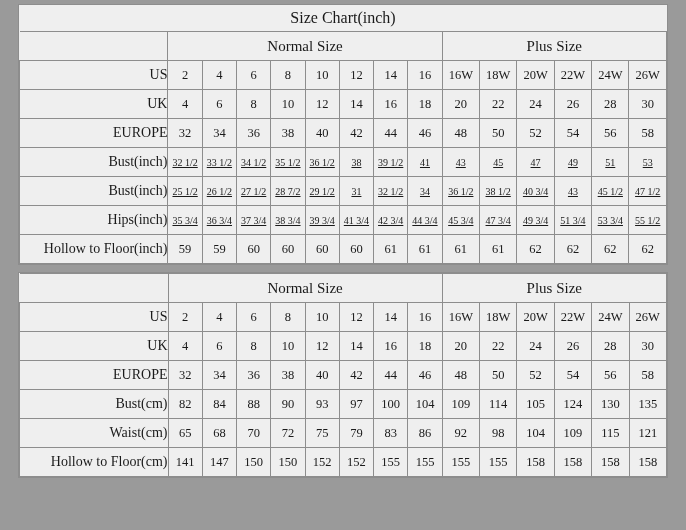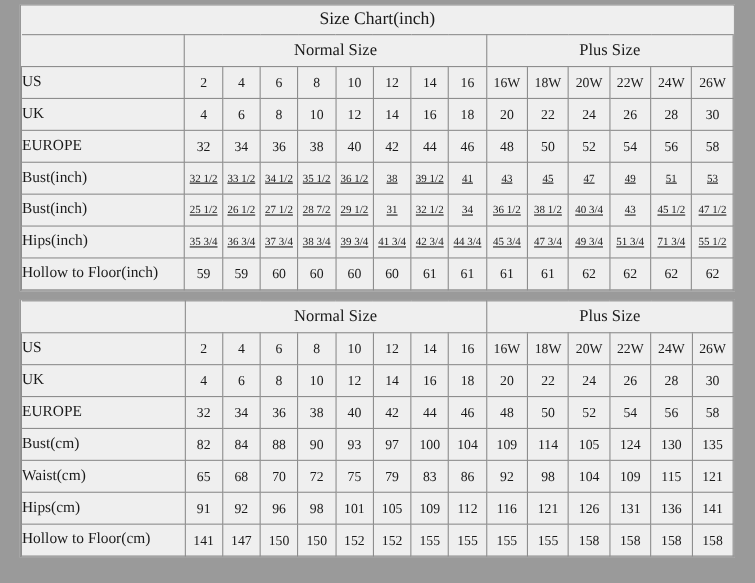--- a/index.html
+++ b/index.html
@@ -49,21 +49,21 @@
     border-top: none;
     border-left: none;
     border-right: none;
   }
   td.group {
     font-size: 15px;
     height: 24px;
   }
   td.rowlabel {
     font-size: 14px;
-    text-align: left;
+    text-align: right;
   }
   td.corner {
     border-left: none;
   }
   td.small {
     font-size: 10px;
     text-decoration: underline;
   }
   .chart-cm td {
     height: 28px;
@@ -188,21 +188,21 @@
           <td class="small">37 3/4</td>
           <td class="small">38 3/4</td>
           <td class="small">39 3/4</td>
           <td class="small">41 3/4</td>
           <td class="small">42 3/4</td>
           <td class="small">44 3/4</td>
           <td class="small">45 3/4</td>
           <td class="small">47 3/4</td>
           <td class="small">49 3/4</td>
           <td class="small">51 3/4</td>
-          <td class="small">71 3/4</td>
+          <td class="small">53 3/4</td>
           <td class="small">55 1/2</td>
         </tr>
         <tr>
           <td class="rowlabel">Hollow to Floor(inch)</td>
           <td>59</td>
           <td>59</td>
           <td>60</td>
           <td>60</td>
           <td>60</td>
           <td>60</td>
@@ -311,37 +311,20 @@
           <td>83</td>
           <td>86</td>
           <td>92</td>
           <td>98</td>
           <td>104</td>
           <td>109</td>
           <td>115</td>
           <td>121</td>
         </tr>
         <tr>
-          <td class="rowlabel">Hips(cm)</td>
-          <td>91</td>
-          <td>92</td>
-          <td>96</td>
-          <td>98</td>
-          <td>101</td>
-          <td>105</td>
-          <td>109</td>
-          <td>112</td>
-          <td>116</td>
-          <td>121</td>
-          <td>126</td>
-          <td>131</td>
-          <td>136</td>
-          <td>141</td>
-        </tr>
-        <tr>
           <td class="rowlabel">Hollow to Floor(cm)</td>
           <td>141</td>
           <td>147</td>
           <td>150</td>
           <td>150</td>
           <td>152</td>
           <td>152</td>
           <td>155</td>
           <td>155</td>
           <td>155</td>

